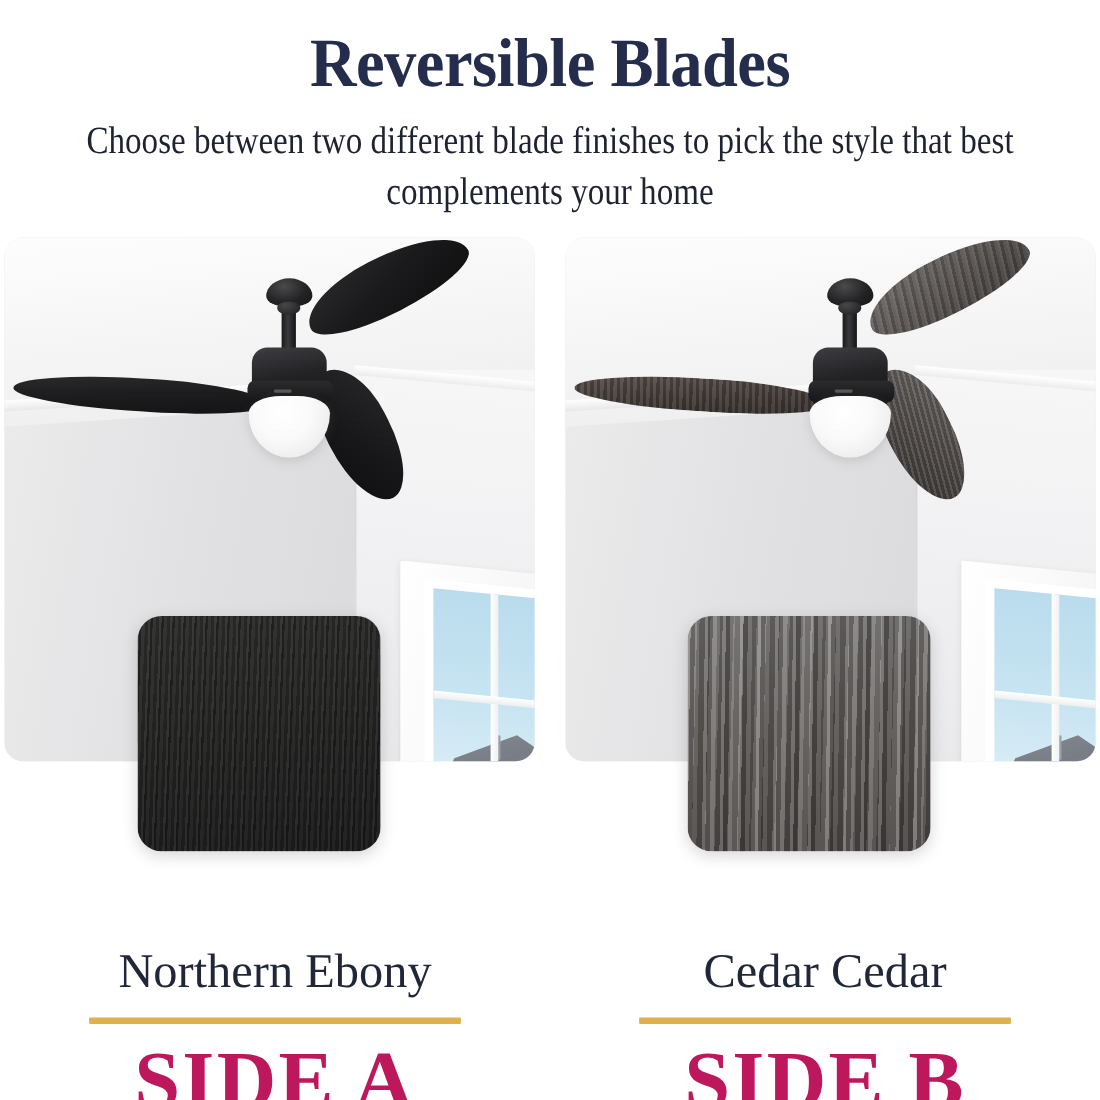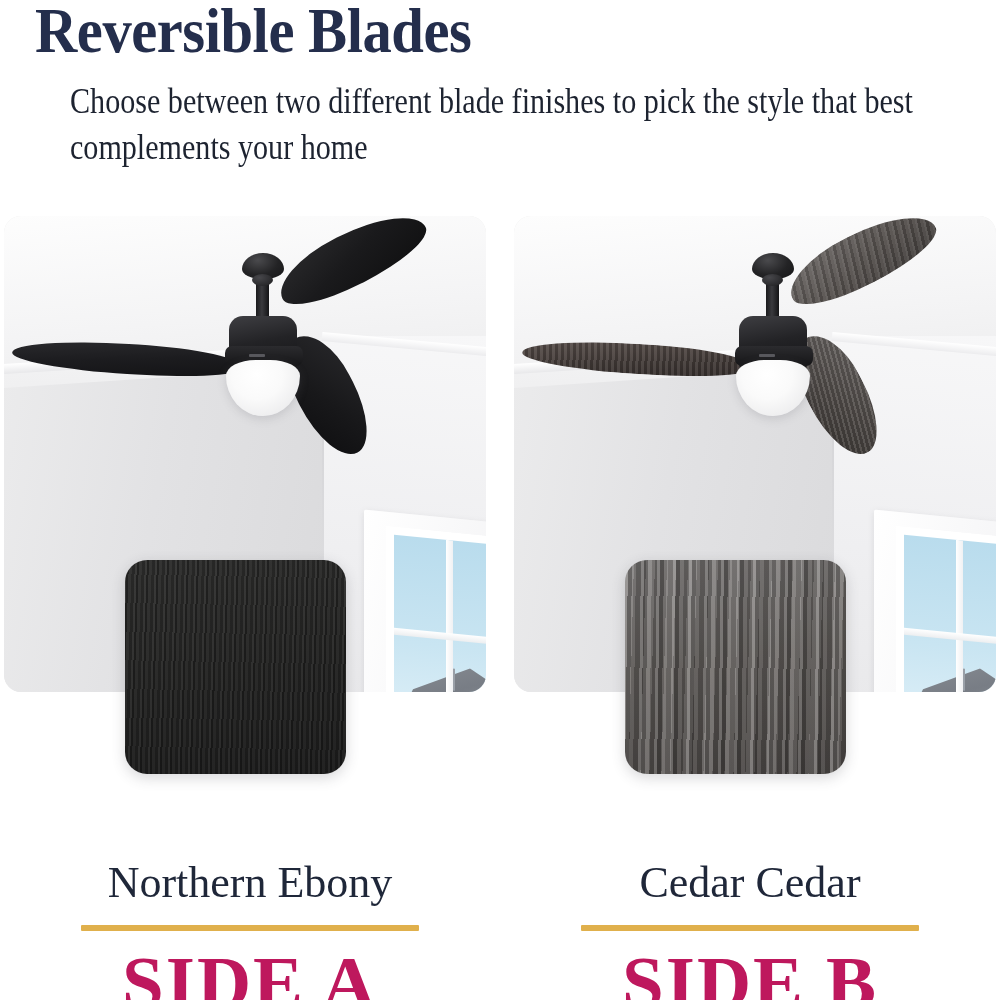--- a/index.html
+++ b/index.html
@@ -5,21 +5,21 @@
   * { margin:0; padding:0; box-sizing:border-box; }
   html,body { width:1000px; height:1000px; background:#ffffff; }
   body {
     font-family:"Liberation Serif", serif;
     -webkit-font-smoothing:antialiased;
     position:relative;
     overflow:hidden;
   }
 
   
-  .header { width:1000px; }
+  .header { width:1000px; padding-top:26px; text-align:center; }
   .title {
     font-family:"Liberation Serif", serif;
     font-weight:700;
     font-size:63px;
     line-height:1.0;
     letter-spacing:-0.5px;
     color:#242e4c;
     transform:scaleX(0.93);
   }
   .subtitle {

